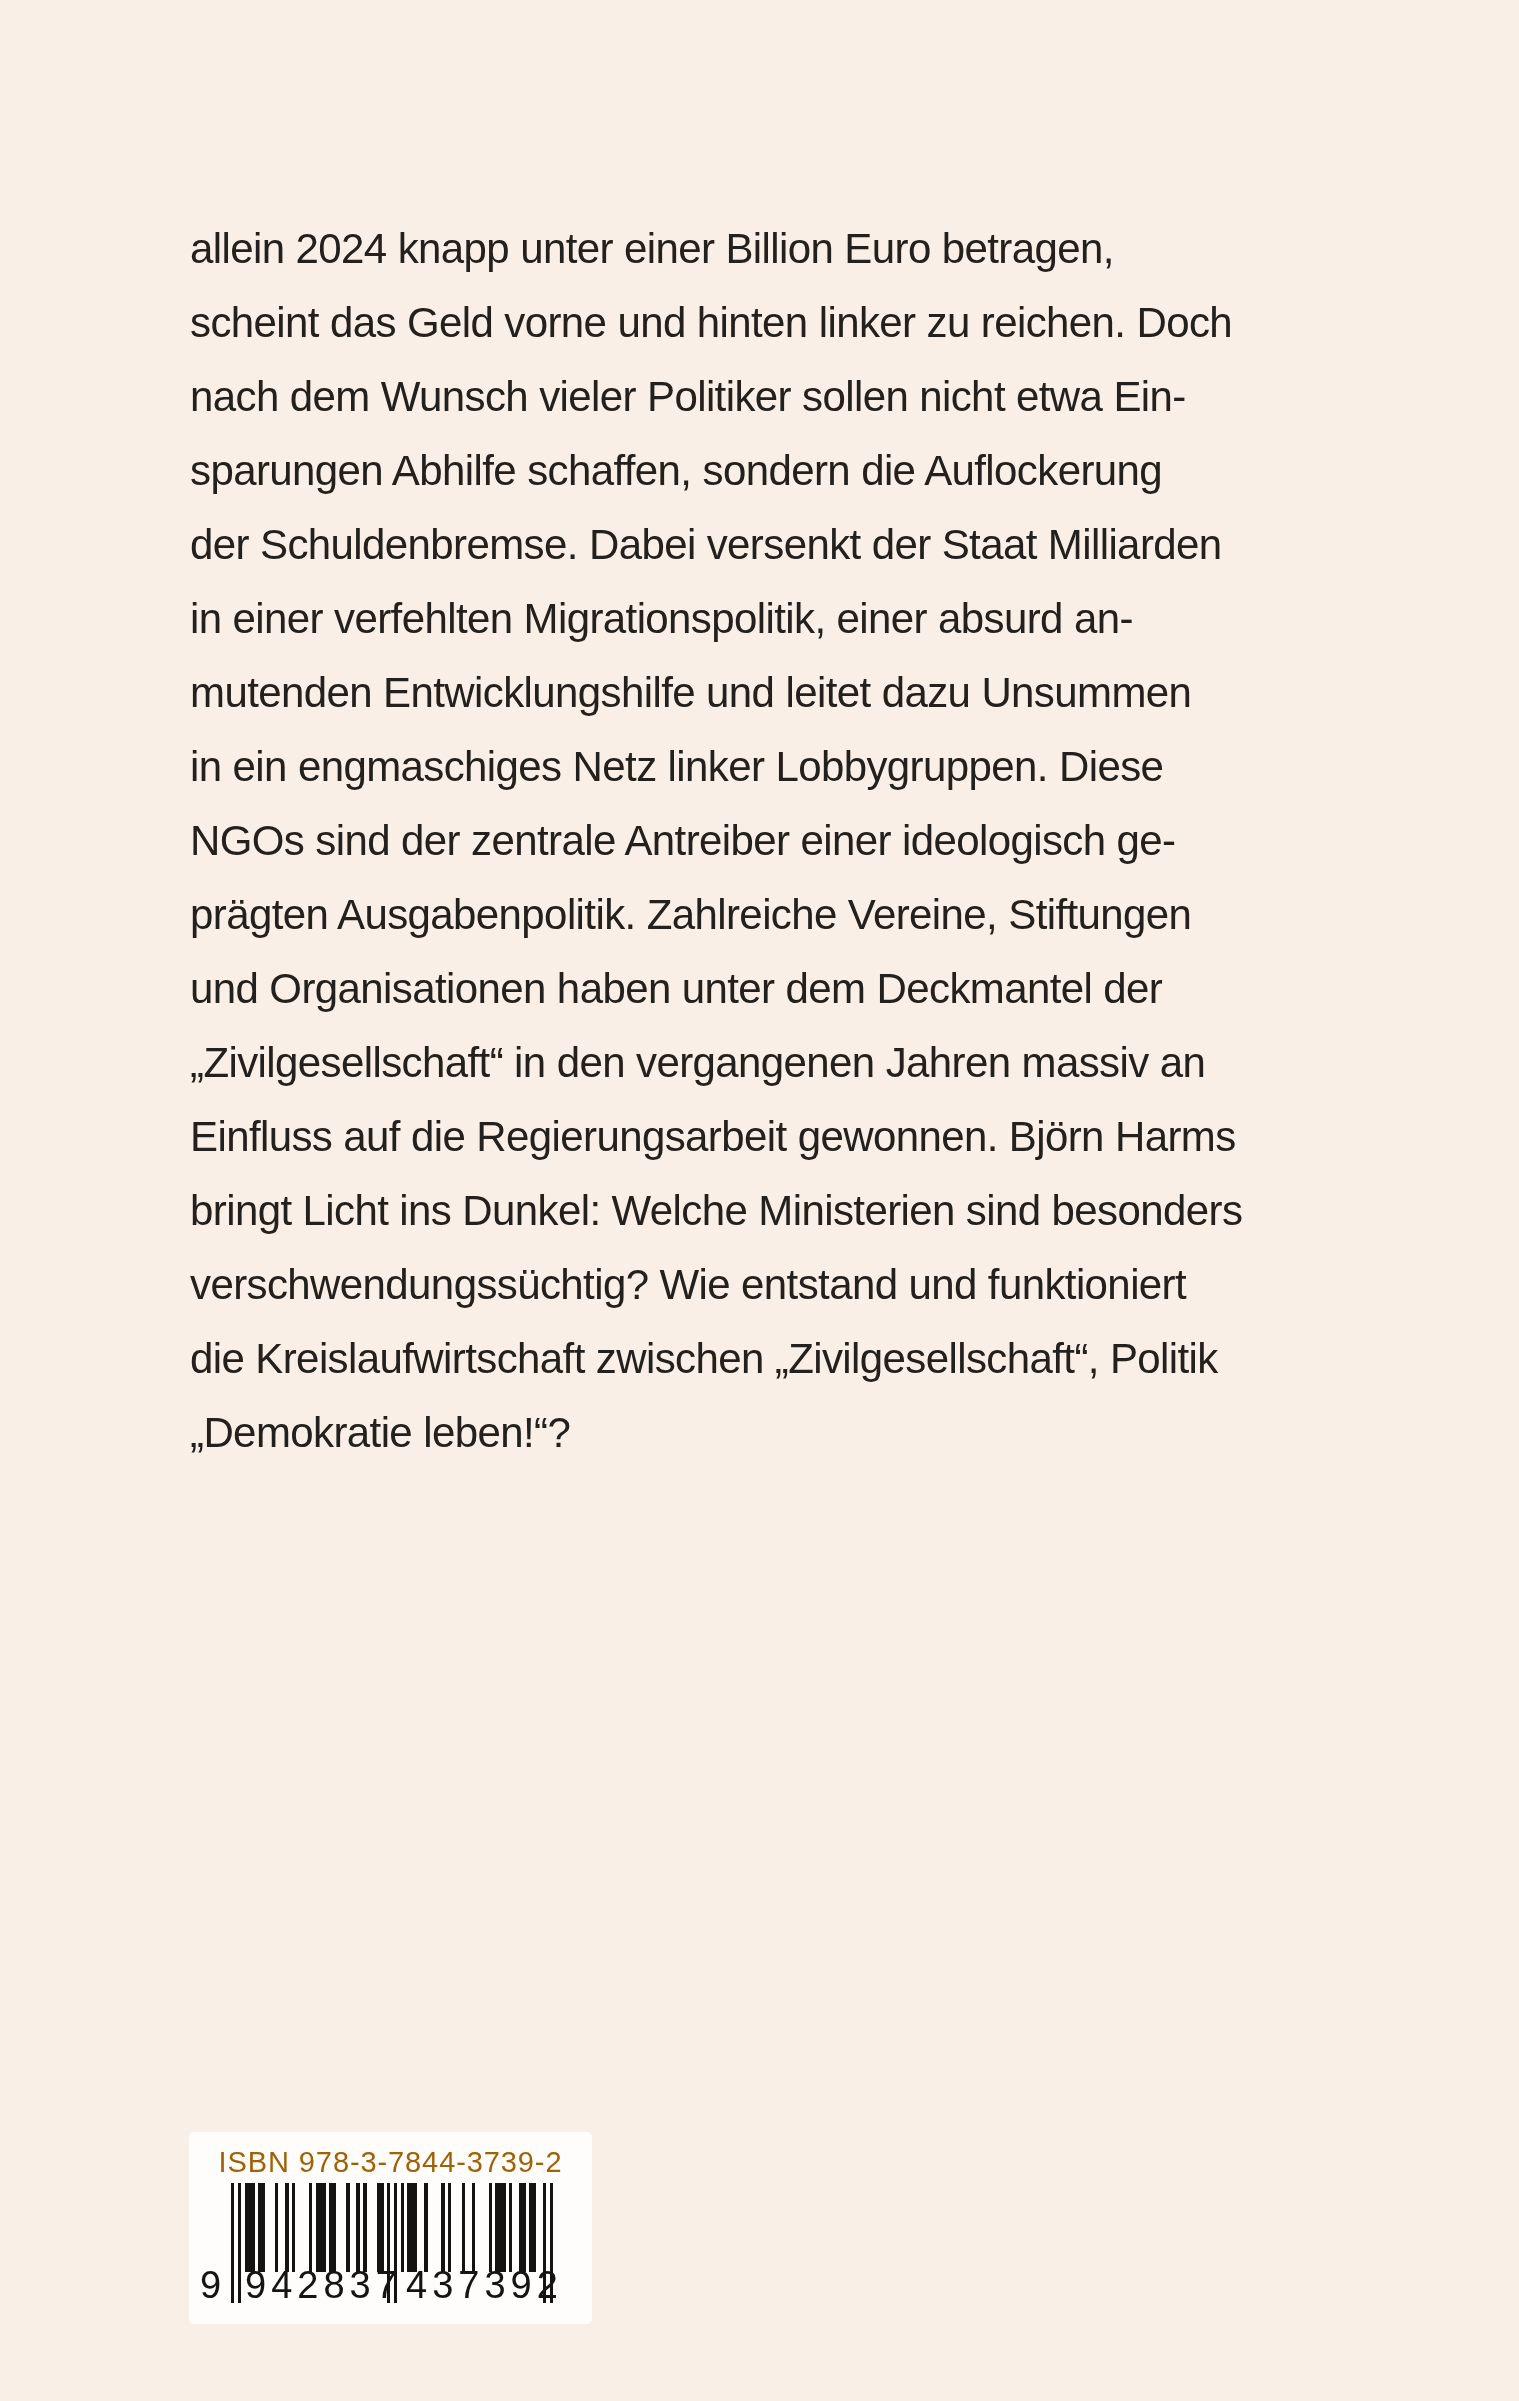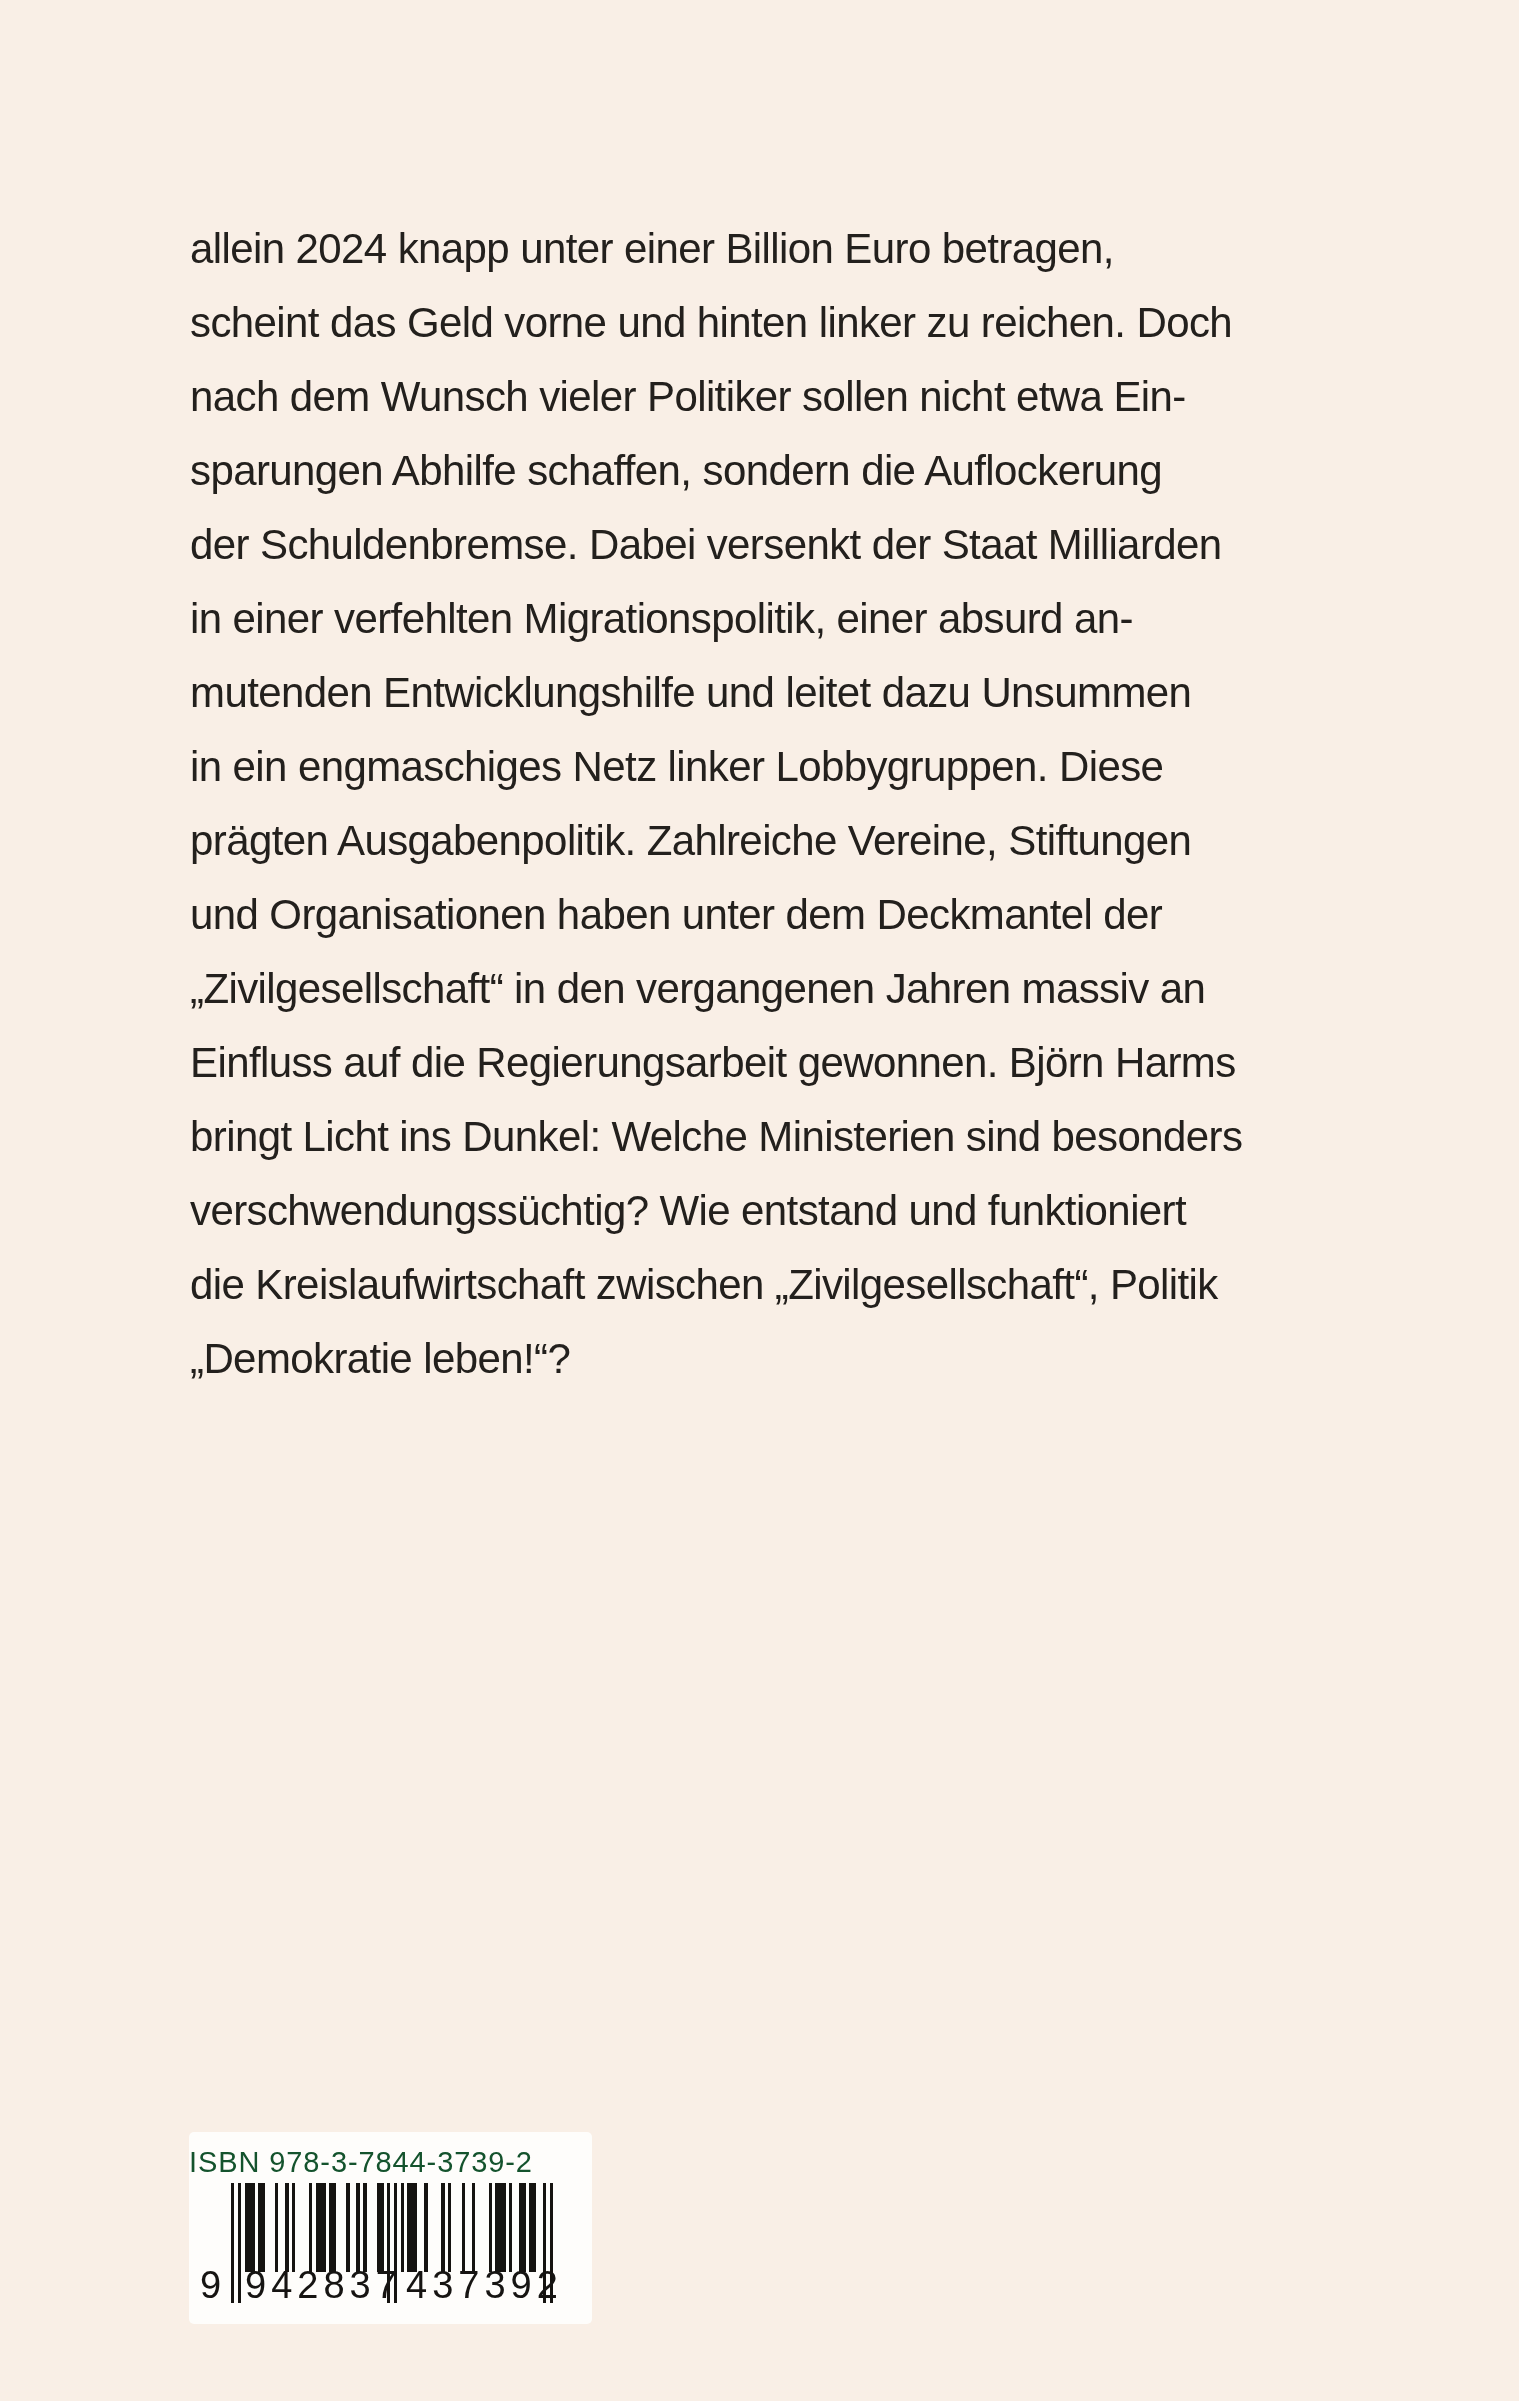--- a/index.html
+++ b/index.html
@@ -45,24 +45,24 @@
     width: 403px;
     height: 192px;
     background: var(--label-bg);
     border-radius: 5px;
   }
   .isbn-text {
     position: absolute;
     top: 14px;
     left: 0;
     width: 100%;
-    text-align: left;
+    text-align: center;
     font-size: 29px;
     letter-spacing: 0.9px;
-    color: #14532d;
+    color: #a16207;
     font-weight: 400;
   }
   .bars {
     position: absolute;
     left: 42px;
     top: 51px;
     width: 325px;
     height: 120px;
     display: flex;
     align-items: flex-start;
@@ -89,20 +89,21 @@
 <div class="blurb">
   <div id="blurb-lines">
       <p class="line">allein 2024 knapp unter einer Billion Euro betragen,</p>
       <p class="line">scheint das Geld vorne und hinten linker zu reichen. Doch</p>
       <p class="line">nach dem Wunsch vieler Politiker sollen nicht etwa Ein-</p>
       <p class="line">sparungen Abhilfe schaffen, sondern die Auflockerung</p>
       <p class="line">der Schuldenbremse. Dabei versenkt der Staat Milliarden</p>
       <p class="line">in einer verfehlten Migrationspolitik, einer absurd an-</p>
       <p class="line">mutenden Entwicklungshilfe und leitet dazu Unsummen</p>
       <p class="line">in ein engmaschiges Netz linker Lobbygruppen. Diese</p>
+      <p class="line">NGOs sind der zentrale Antreiber einer ideologisch ge-</p>
       <p class="line">prägten Ausgabenpolitik. Zahlreiche Vereine, Stiftungen</p>
       <p class="line">und Organisationen haben unter dem Deckmantel der</p>
       <p class="line">„Zivilgesellschaft“ in den vergangenen Jahren massiv an</p>
       <p class="line">Einfluss auf die Regierungsarbeit gewonnen. Björn Harms</p>
       <p class="line">bringt Licht ins Dunkel: Welche Ministerien sind besonders</p>
       <p class="line">verschwendungssüchtig? Wie entstand und funktioniert</p>
       <p class="line">die Kreislaufwirtschaft zwischen „Zivilgesellschaft“, Politik</p>
       <p class="line">„Demokratie leben!“?</p>
     </div>
 </div>

